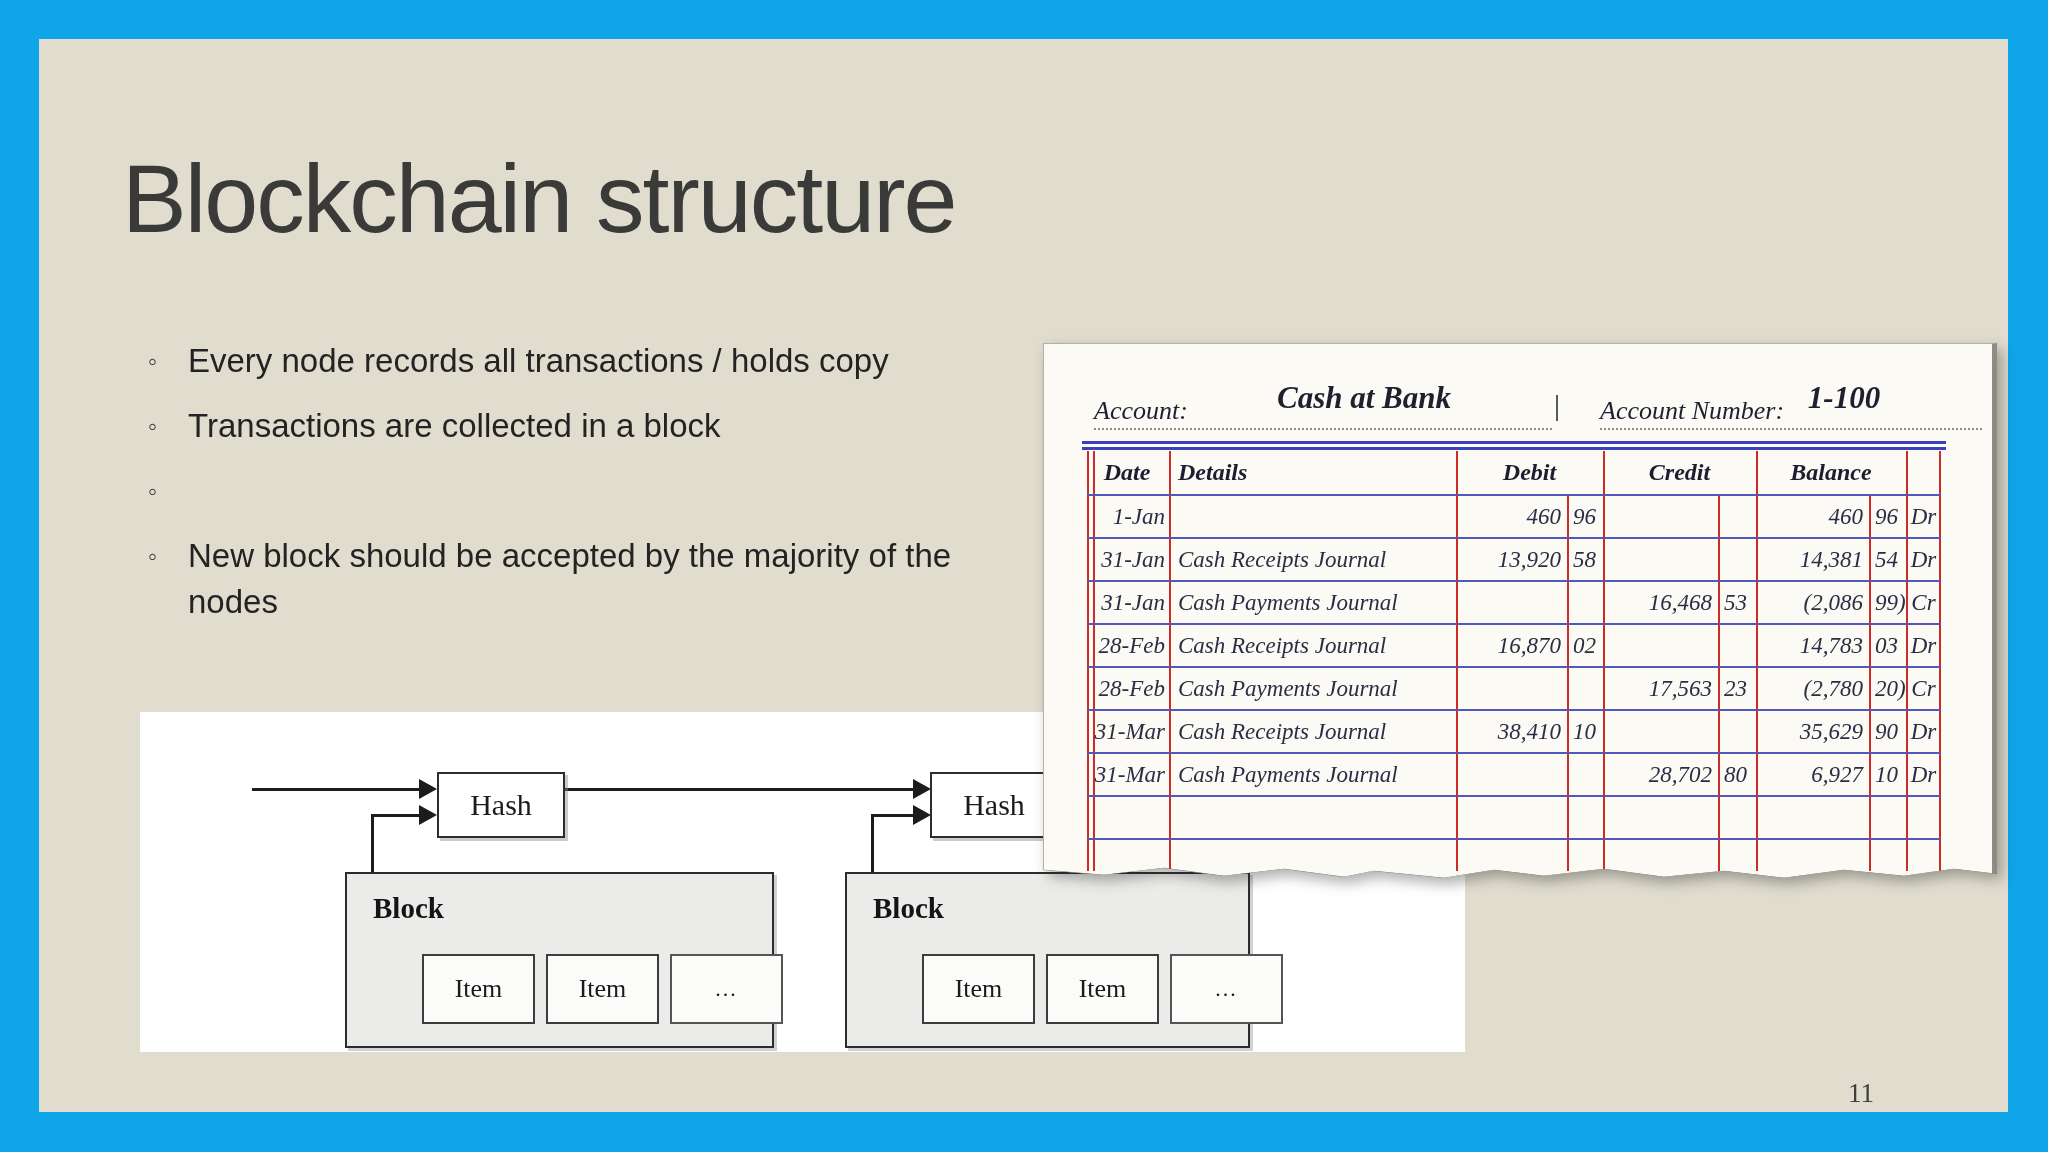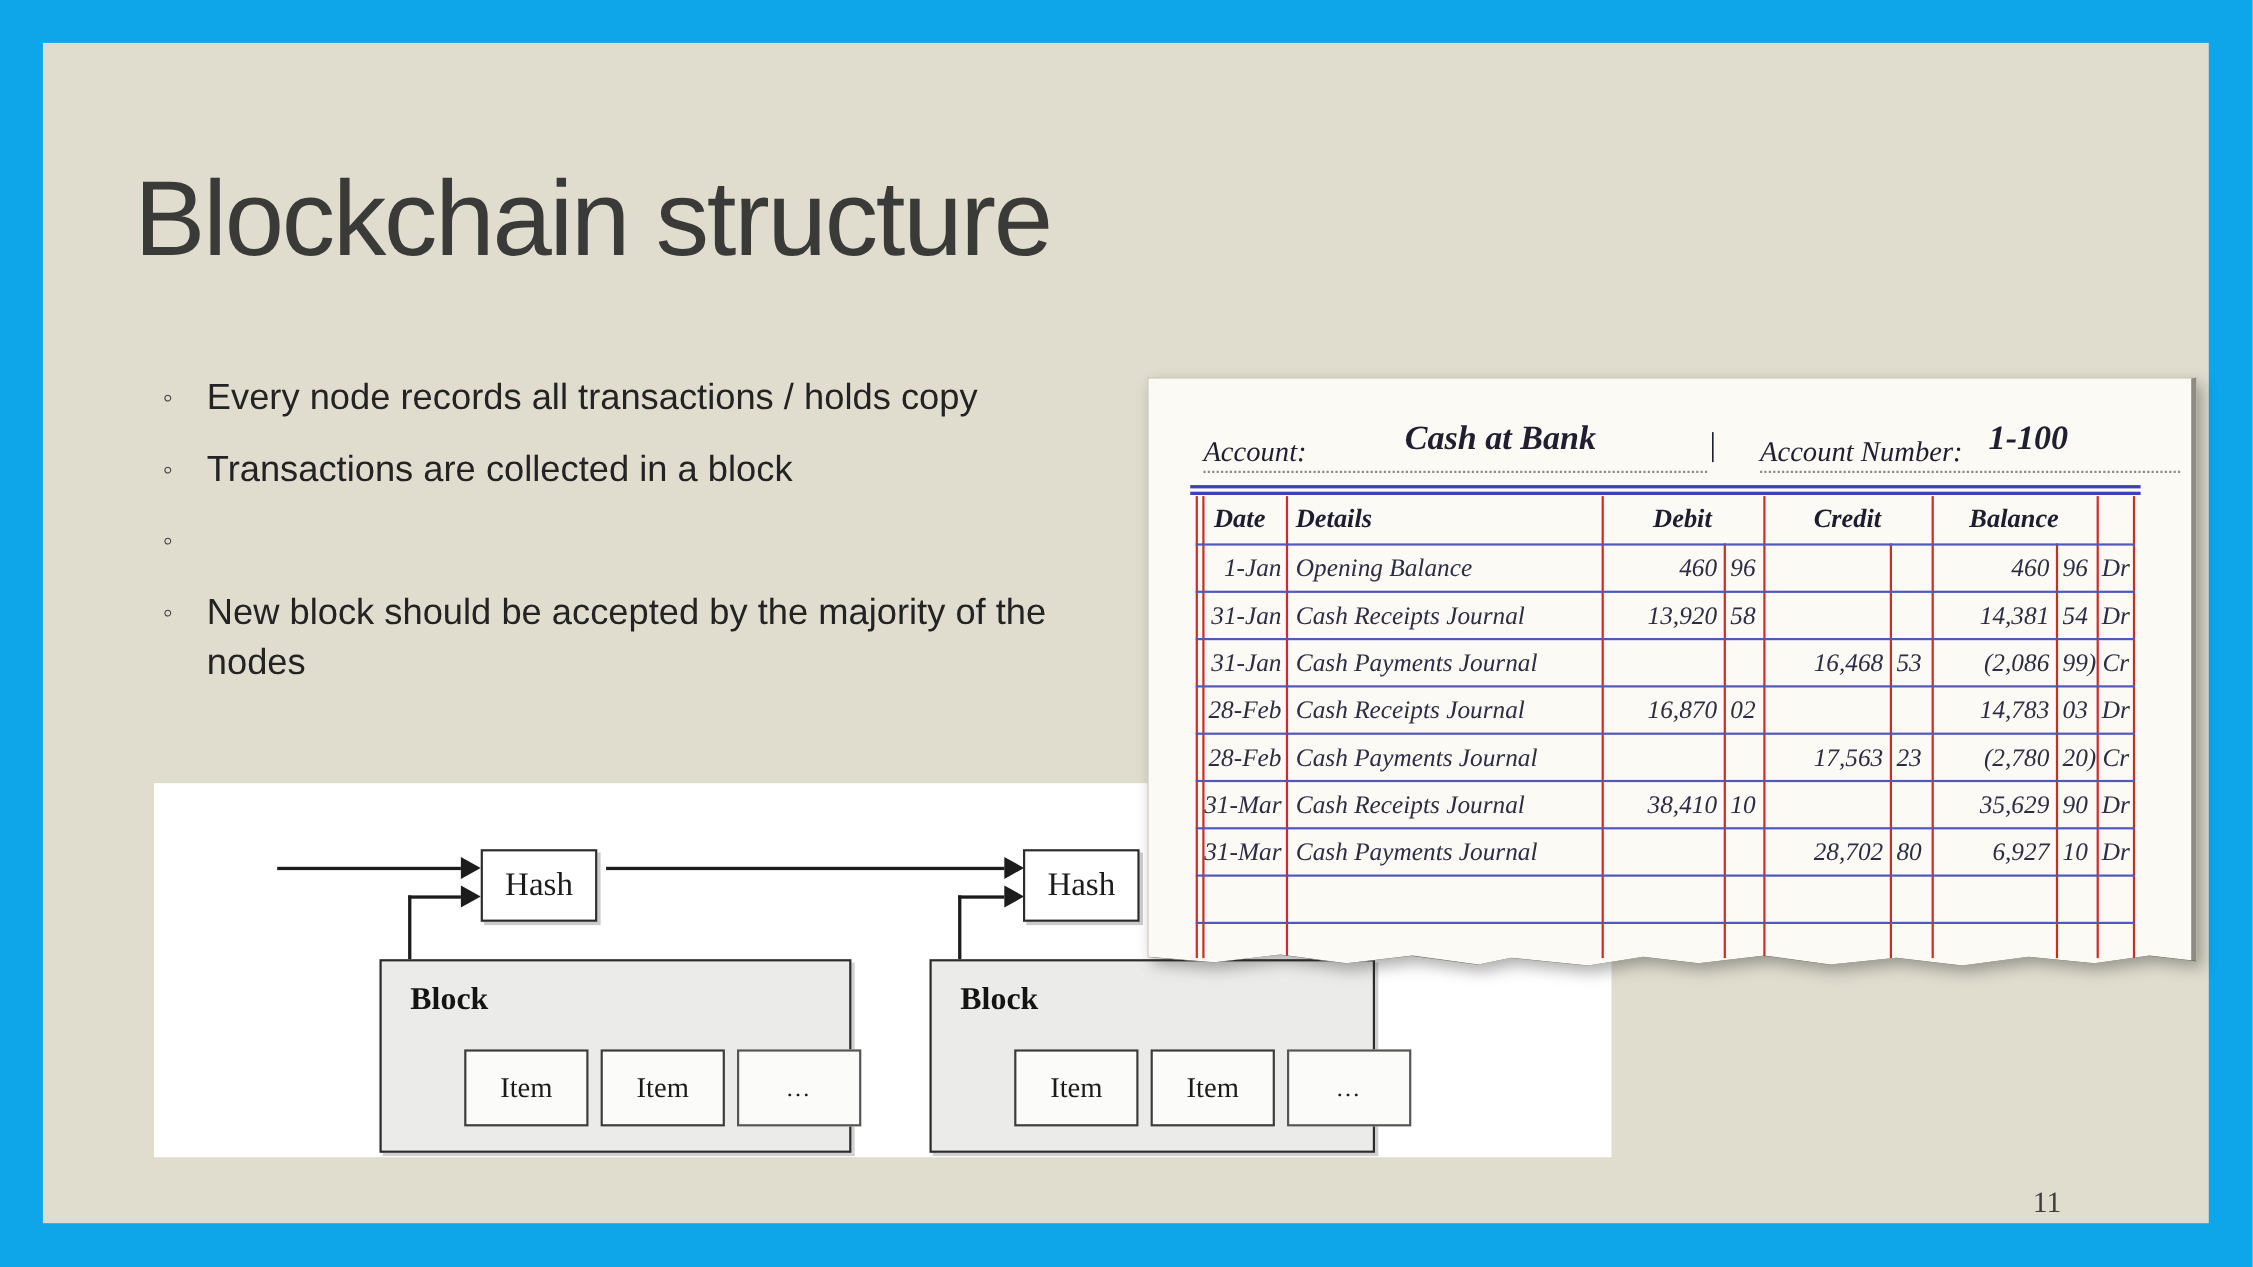--- a/index.html
+++ b/index.html
@@ -17,21 +17,21 @@
   .bullet .btext { display:block; }
   .bullet:nth-child(1) .btext { max-width:745px; }
   .bullet:nth-child(4) .btext { max-width:825px; }
 
   
   .panel { position:absolute; left:140px; top:712px; width:1325px; height:340px; background:#ffffff; z-index:1; }
   .hline { position:absolute; height:3px; background:#1c1c1c; }
   .vline-d { position:absolute; width:3px; background:#1c1c1c; }
   .ahead { position:absolute; width:0; height:0; border-top:10px solid transparent;
            border-bottom:10px solid transparent; border-left:18px solid #1c1c1c; }
-  .hashbox { position:absolute; width:106px; height:66px; box-sizing:border-box; background:#ffffff;
+  .hashbox { position:absolute; width:128px; height:66px; box-sizing:border-box; background:#ffffff;
              border:2px solid #2c2c2c; box-shadow:3px 3px 0 rgba(140,140,140,.45);
              font-family:"Liberation Serif", serif; font-size:30px; color:#1b1b1b;
              display:flex; align-items:center; justify-content:center; }
   .blockbox { position:absolute; width:429px; height:176px; box-sizing:border-box; background:#ebebe9;
               border:2px solid #2c2c2c; box-shadow:3px 3px 0 rgba(140,140,140,.4); }
   .blockbox.b2 { width:405px; }
   .block-title { position:absolute; left:26px; top:18px; font-family:"Liberation Serif", serif;
                  font-weight:bold; font-size:29px; color:#141414; }
   .items { position:absolute; left:28px; top:80px; display:flex; gap:11px;padding-left:47px; }
   .item-box { width:113px; height:70px; box-sizing:border-box; background:#fbfbfa; border:2px solid #3c3c3c;
@@ -188,21 +188,20 @@
         <div class="h-date">Date</div>
         <div class="h-details">Details</div>
         <div class="h-debit">Debit</div>
         <div class="h-credit">Credit</div>
         <div class="h-balance">Balance</div>
       </div>
 
       <div class="lrows">
           <div class="lrow" style="top: 150px;">
     <div class="c-date hand">1-Jan</div>
-    <div class="c-details hand">Opening Balance</div>
     <div class="c-debit hand">460</div>
     <div class="c-debitc hand">96</div>
     <div class="c-credit hand"></div>
     <div class="c-creditc hand"></div>
     <div class="c-balance hand">460</div>
     <div class="c-balancec hand">96</div>
     <div class="c-drcr hand">Dr</div>
   </div>
           <div class="lrow" style="top: 193px;">
     <div class="c-date hand">31-Jan</div>

